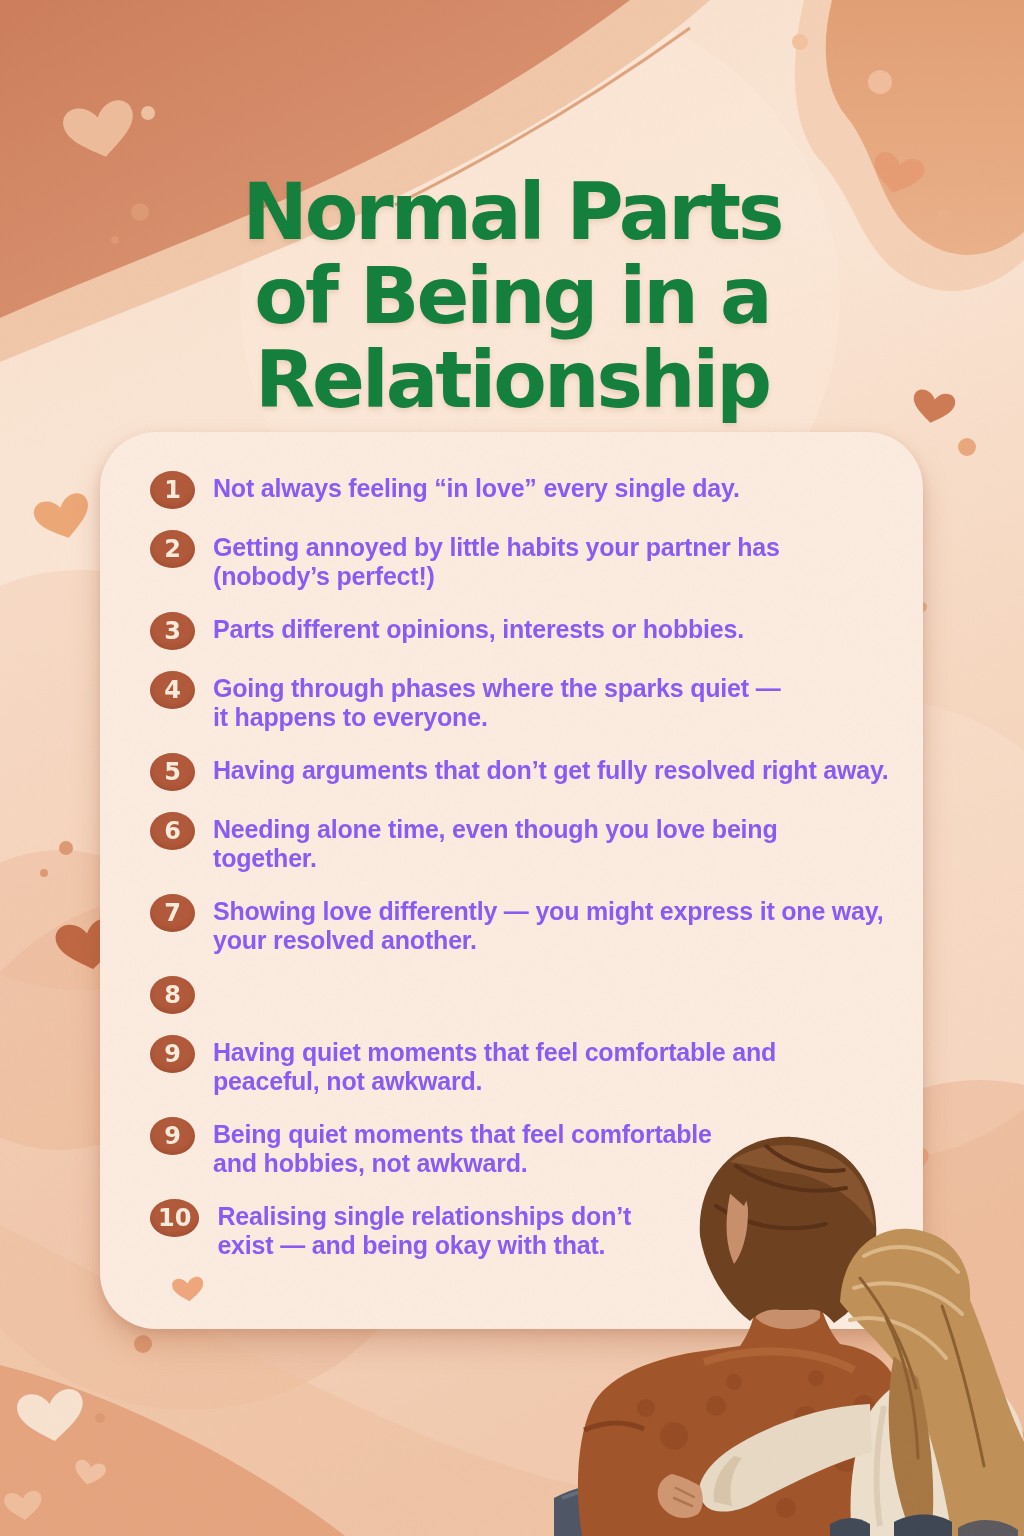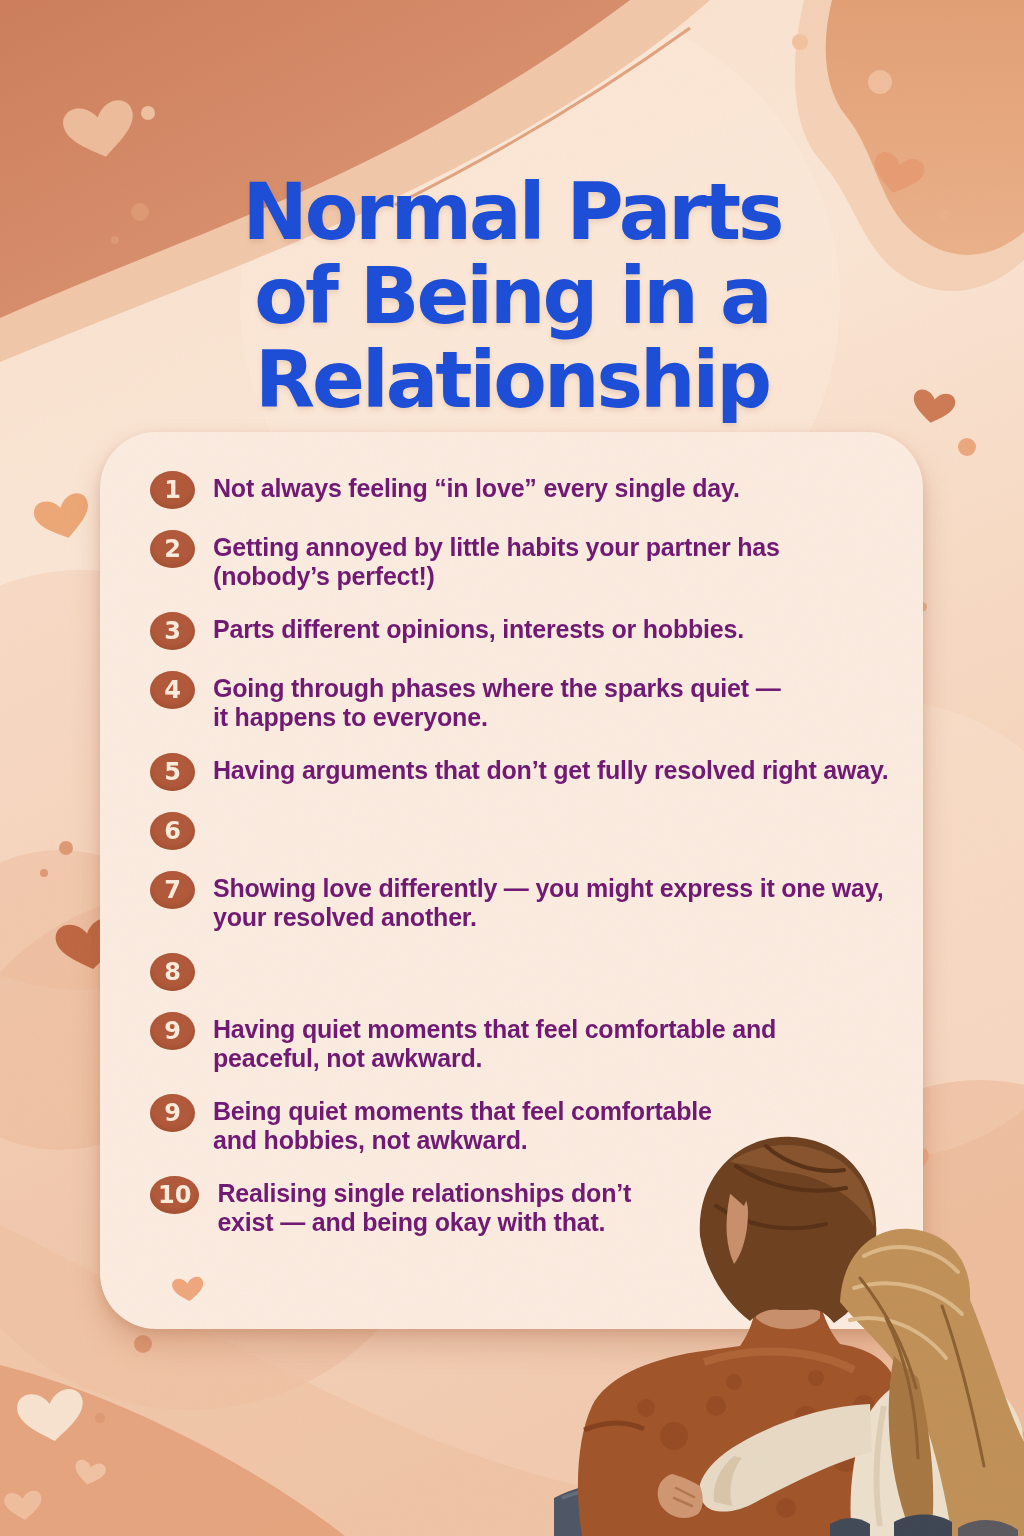--- a/index.html
+++ b/index.html
@@ -3,36 +3,36 @@
 <meta charset="utf-8">
 <style>
   html,body{margin:0;padding:0;}
   body{width:1024px;height:1536px;overflow:hidden;position:relative;
        font-family:"Liberation Sans", sans-serif;background:#f6d9c4;}
   .stage{position:absolute;inset:0;width:1024px;height:1536px;overflow:hidden;}
   .bg-art{position:absolute;inset:0;z-index:0;}
   
   .title{position:absolute;top:118px;left:0;width:1024px;text-align:center;z-index:3;
          font-family:"DejaVu Sans", sans-serif;font-weight:bold;
-         font-size:78px;line-height:84px;letter-spacing:-3px;color:#1d4ed8;
+         font-size:78px;line-height:84px;letter-spacing:-3px;color:#15803d;
          text-shadow:0 3px 5px rgba(150,80,50,0.15);}
   .title .tline{display:block;}
   
   .card{position:absolute;left:100px;top:432px;width:823px;height:897px;z-index:2;
         background:#fbece1;border-radius:56px;
         box-shadow:0 16px 28px rgba(166,94,62,0.28), 0 4px 10px rgba(166,94,62,0.18);
         box-sizing:border-box;padding:42px 36px 0 50px;}
   .item{display:flex;align-items:flex-start;margin-bottom:24px;}
   .badge{flex:0 0 auto;min-width:45px;height:38px;margin:-3px 18px 0 0;
          background:#b25a3b;color:#fcecdc;border-radius:50%;
          display:inline-flex;align-items:center;justify-content:center;
          font-family:"DejaVu Sans", sans-serif;font-weight:bold;font-size:24px;
          box-sizing:border-box;padding:0 8px;
          box-shadow:inset 0 -3px 4px rgba(120,50,25,0.25);}
-  .item-text{margin:0;color:#701a75;font-size:25px;line-height:29px;
+  .item-text{margin:0;color:#8b5cf6;font-size:25px;line-height:29px;
              font-weight:bold;letter-spacing:-0.2px;}
   .item-text .line{display:block;white-space:nowrap;}
   .card-heart{position:absolute;left:70px;bottom:22px;}
   
   .couple{position:absolute;right:0;bottom:0;width:470px;height:430px;z-index:4;}
   
   .grain{position:absolute;inset:0;z-index:6;pointer-events:none;mix-blend-mode:multiply;opacity:.55;}
 </style>
 </head>
 <body>
@@ -147,20 +147,24 @@
 
     <div class="item">
       <span class="badge">5</span>
       <p class="item-text">
         <span class="line">Having arguments that don’t get fully resolved right away.</span>
       </p>
     </div>
 
     <div class="item">
       <span class="badge">6</span>
+      <p class="item-text">
+        <span class="line">Needing alone time, even though you love being</span>
+        <span class="line">together.</span>
+      </p>
     </div>
 
     <div class="item">
       <span class="badge">7</span>
       <p class="item-text">
         <span class="line">Showing love differently — you might express it one way,</span>
         <span class="line">your resolved another.</span>
       </p>
     </div>
 

